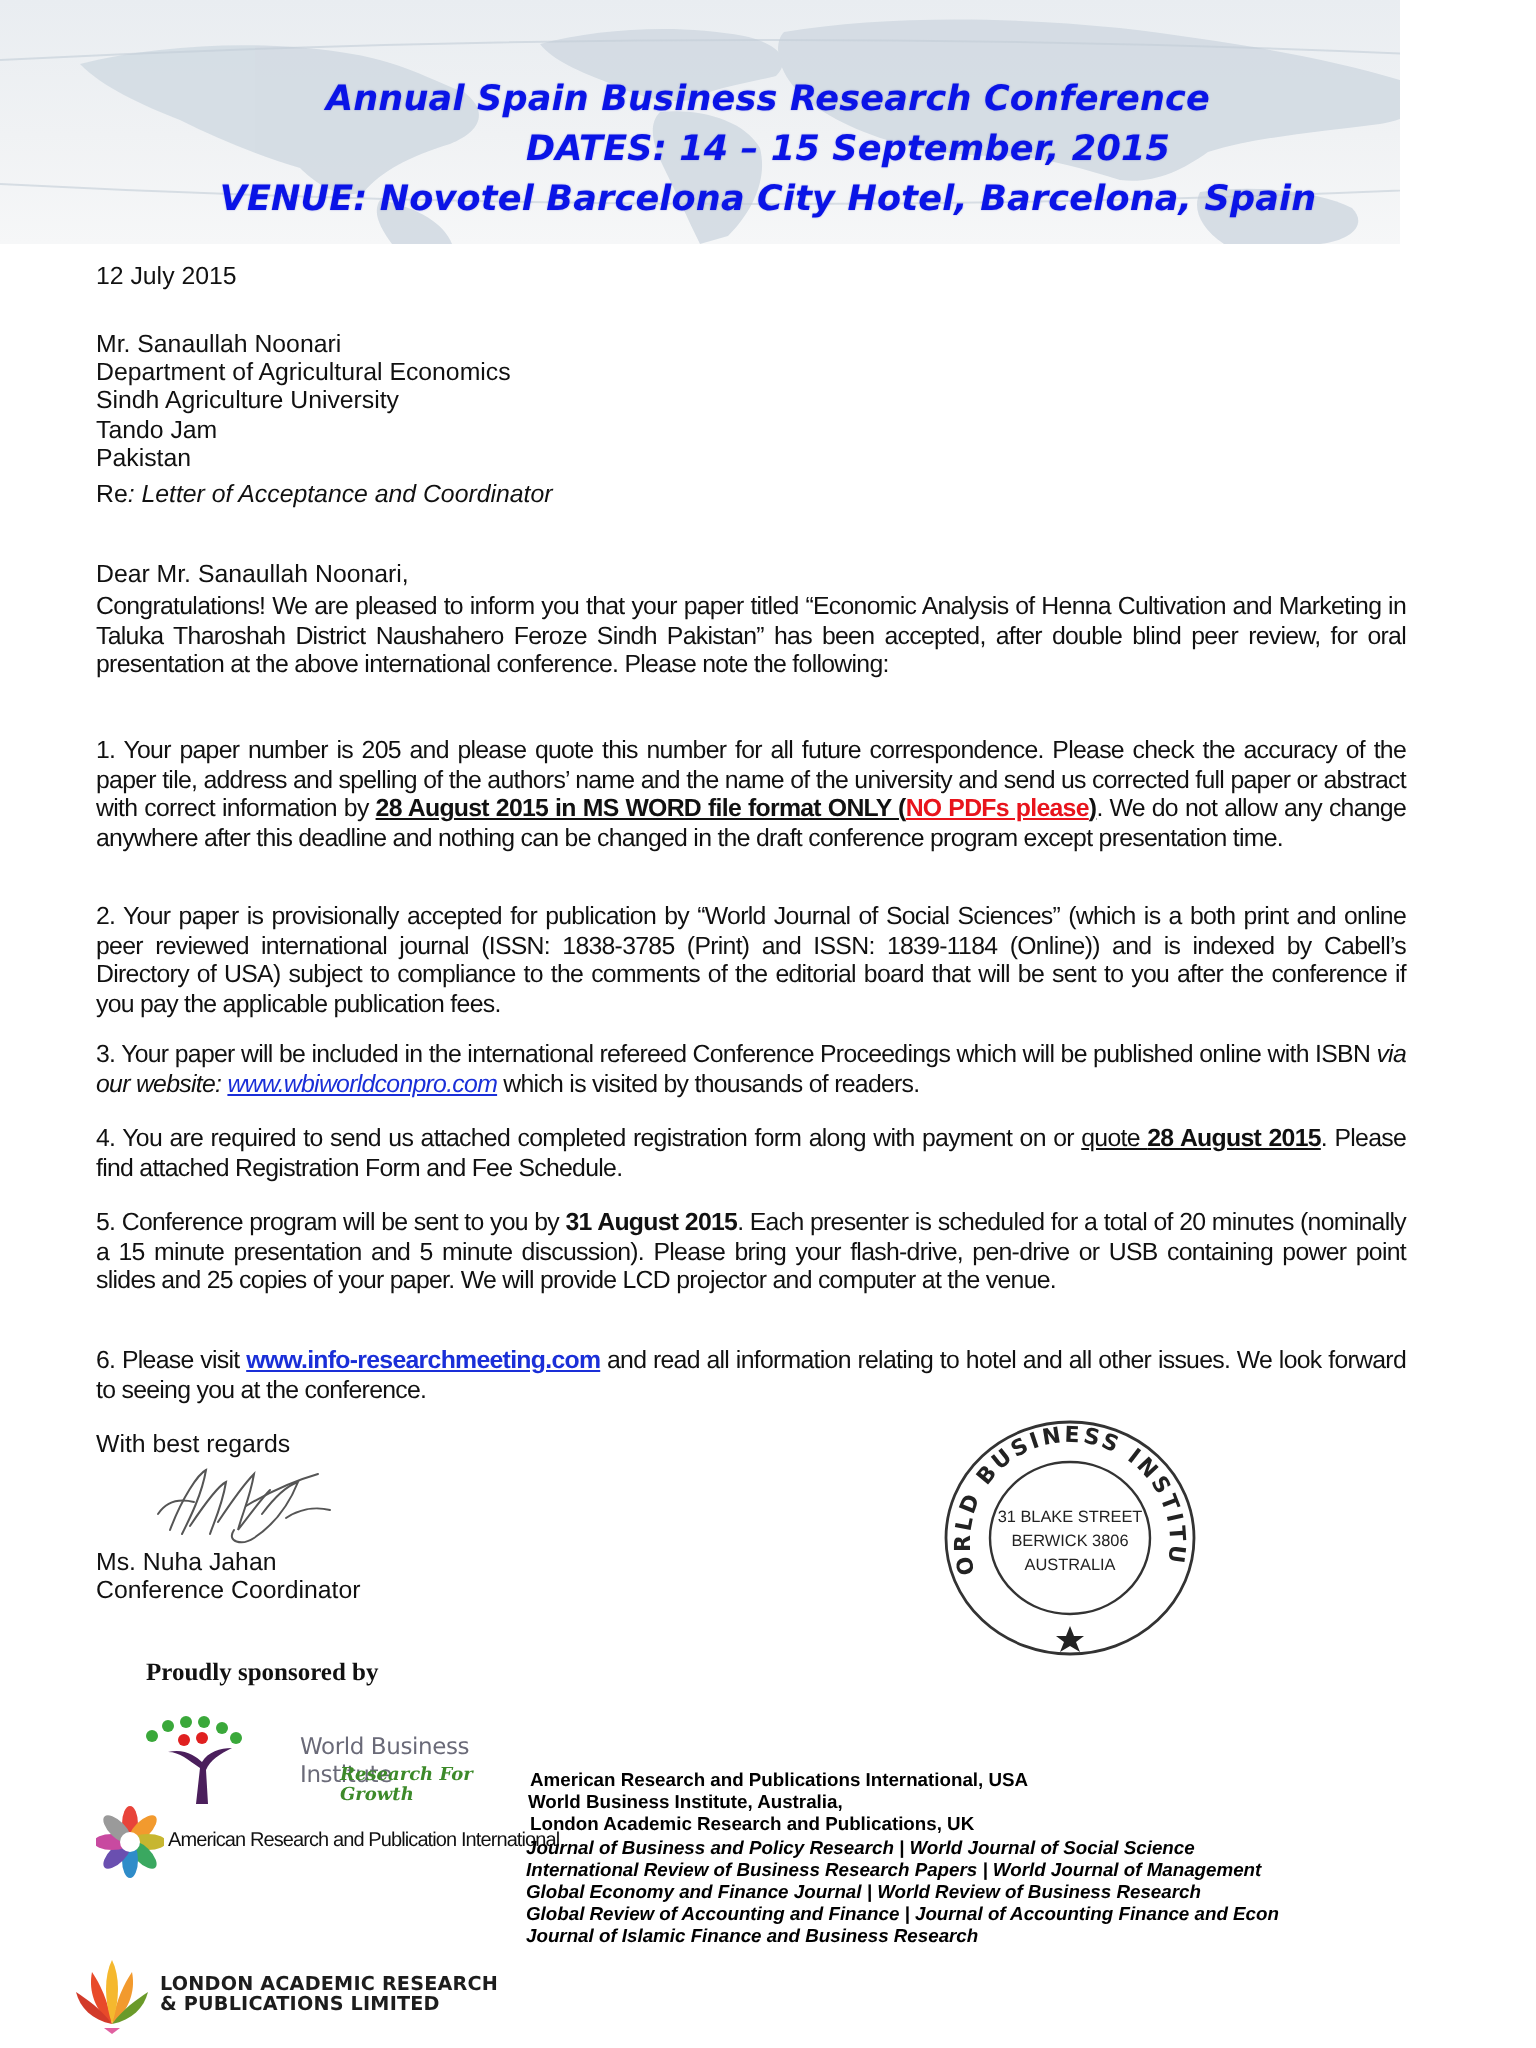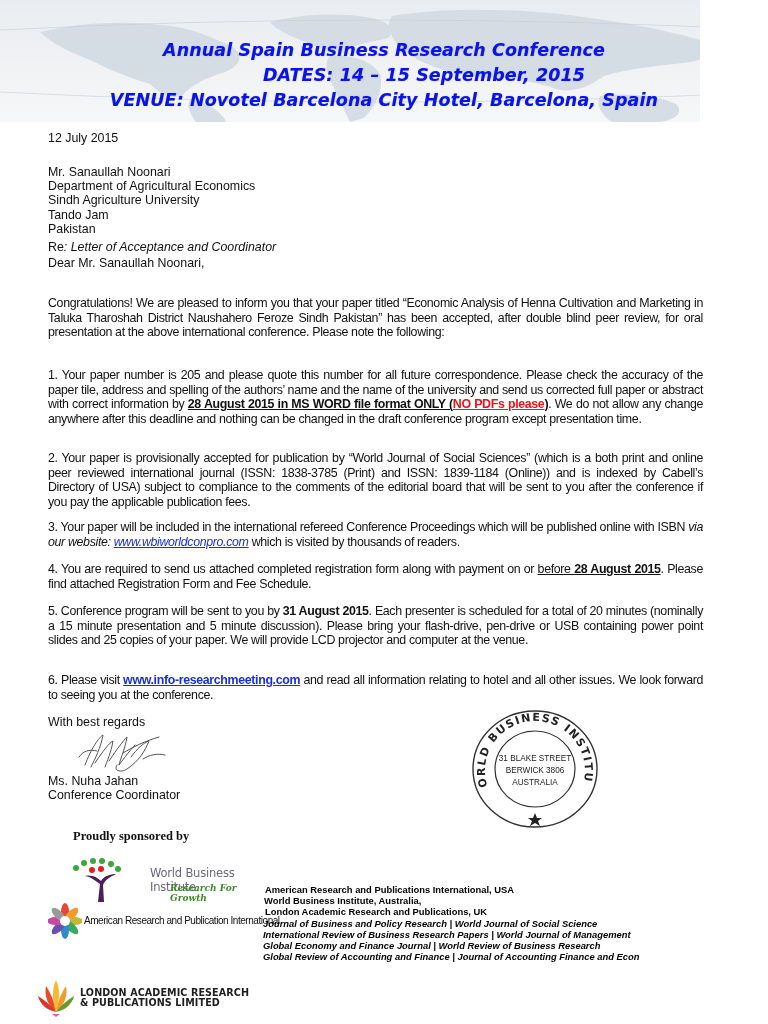--- a/index.html
+++ b/index.html
@@ -85,31 +85,31 @@
 <div class="txt" style="top:165px;">
   <div>Mr. Sanaullah Noonari</div>
   <div>Department of Agricultural Economics</div>
   <div>Sindh Agriculture University</div>
   <div>Tando Jam</div>
   <div>Pakistan</div>
 </div>
 
 <div class="txt" style="top:240px;"><span>Re</span><span class="ital">: Letter of Acceptance and Coordinator</span></div>
 
-<div class="txt" style="top:256px;text-align:center;">Dear Mr. Sanaullah Noonari,</div>
+<div class="txt" style="top:280px;text-align:center;">Dear Mr. Sanaullah Noonari,</div>
 
 <div class="para narrow" style="top:296px;">Congratulations! We are pleased to inform you that your paper titled “Economic Analysis of Henna Cultivation and Marketing in Taluka Tharoshah District Naushahero Feroze Sindh Pakistan” has been accepted, after double blind peer review, for oral presentation at the above international conference. Please note the following:</div>
 
 <div class="para narrow" style="top:368px;"><span>1. Your paper number is 205 and please quote this number for all future correspondence. Please check the accuracy of the paper tile, address and spelling of the authors’ name and the name of the university and send us corrected full paper or abstract with correct information by </span><span class="bu">28 August 2015 in MS WORD file format ONLY (</span><span class="bu red">NO PDFs please</span><span class="bu">)</span><span>.  We do not allow any change anywhere after this deadline and nothing can be changed in the draft conference program except presentation time.</span></div>
 
 <div class="para narrow" style="top:451px;">2. Your paper is provisionally accepted for publication by “World Journal of Social Sciences” (which is a both print and online peer reviewed international journal (ISSN: 1838-3785 (Print) and ISSN: 1839-1184 (Online)) and is indexed by Cabell’s Directory of USA) subject to compliance to the comments of the editorial board that will be sent to you after the conference if you pay the applicable publication fees.</div>
 
 <div class="para narrow" style="top:520px;"><span>3. Your paper will be included in the international refereed Conference Proceedings which will be published online with ISBN </span><span class="ital">via our website: </span><span class="link ital">www.wbiworldconpro.com</span><span> which is visited by thousands of readers.</span></div>
 
-<div class="para narrow" style="top:562px;"><span>4. You are required to send us attached completed registration form along with payment on or </span><span class="ul">before </span><span class="bu">28 August 2015</span><span>. Please find attached Registration Form and Fee Schedule.</span></div>
+<div class="para narrow" style="top:562px;"><span>4. You are required to send us attached completed registration form along with payment on or </span><span class="ul">quote </span><span class="bu">28 August 2015</span><span>. Please find attached Registration Form and Fee Schedule.</span></div>
 
 <div class="para narrow" style="top:604px;"><span>5. Conference program will be sent to you by </span><span class="bold">31 August 2015</span><span>. Each presenter is scheduled for a total of 20 minutes (nominally a 15 minute presentation and 5 minute discussion). Please bring your flash-drive, pen-drive or USB containing power point slides and 25 copies of your paper. We will provide LCD projector and computer at the venue.</span></div>
 
 <div class="para narrow" style="top:673px;"><span>6. Please visit </span><span class="link-bold">www.info-researchmeeting.com</span><span> and read all information relating to hotel and all other issues. We look forward to seeing you at the conference.</span></div>
 
 <div class="txt" style="top:715px;">With best regards</div>
 
 <svg class="signature" viewBox="0 0 100 46">
   <g fill="none" stroke="#555" stroke-width="1" stroke-linecap="round">
     <path d="M12 38 C18 22 26 10 30 8 C28 20 22 32 18 40"></path>
@@ -193,13 +193,14 @@
 </div>
 
 <div class="affil">
   <div class="row org">American Research and Publications International, USA</div>
   <div class="row org first">World Business Institute, Australia,</div>
   <div class="row org">London Academic Research and Publications, UK</div>
   <div class="row jr">Journal of Business and Policy Research | World Journal of Social Science</div>
   <div class="row jr">International Review of Business Research Papers | World Journal of Management</div>
   <div class="row jr">Global Economy and Finance Journal | World Review of Business Research</div>
   <div class="row jr">Global Review of Accounting and Finance | Journal of Accounting Finance and Econ</div>
+  <div class="row jr">Journal of Islamic Finance and Business Research</div>
 </div>
 
 </body></html>

